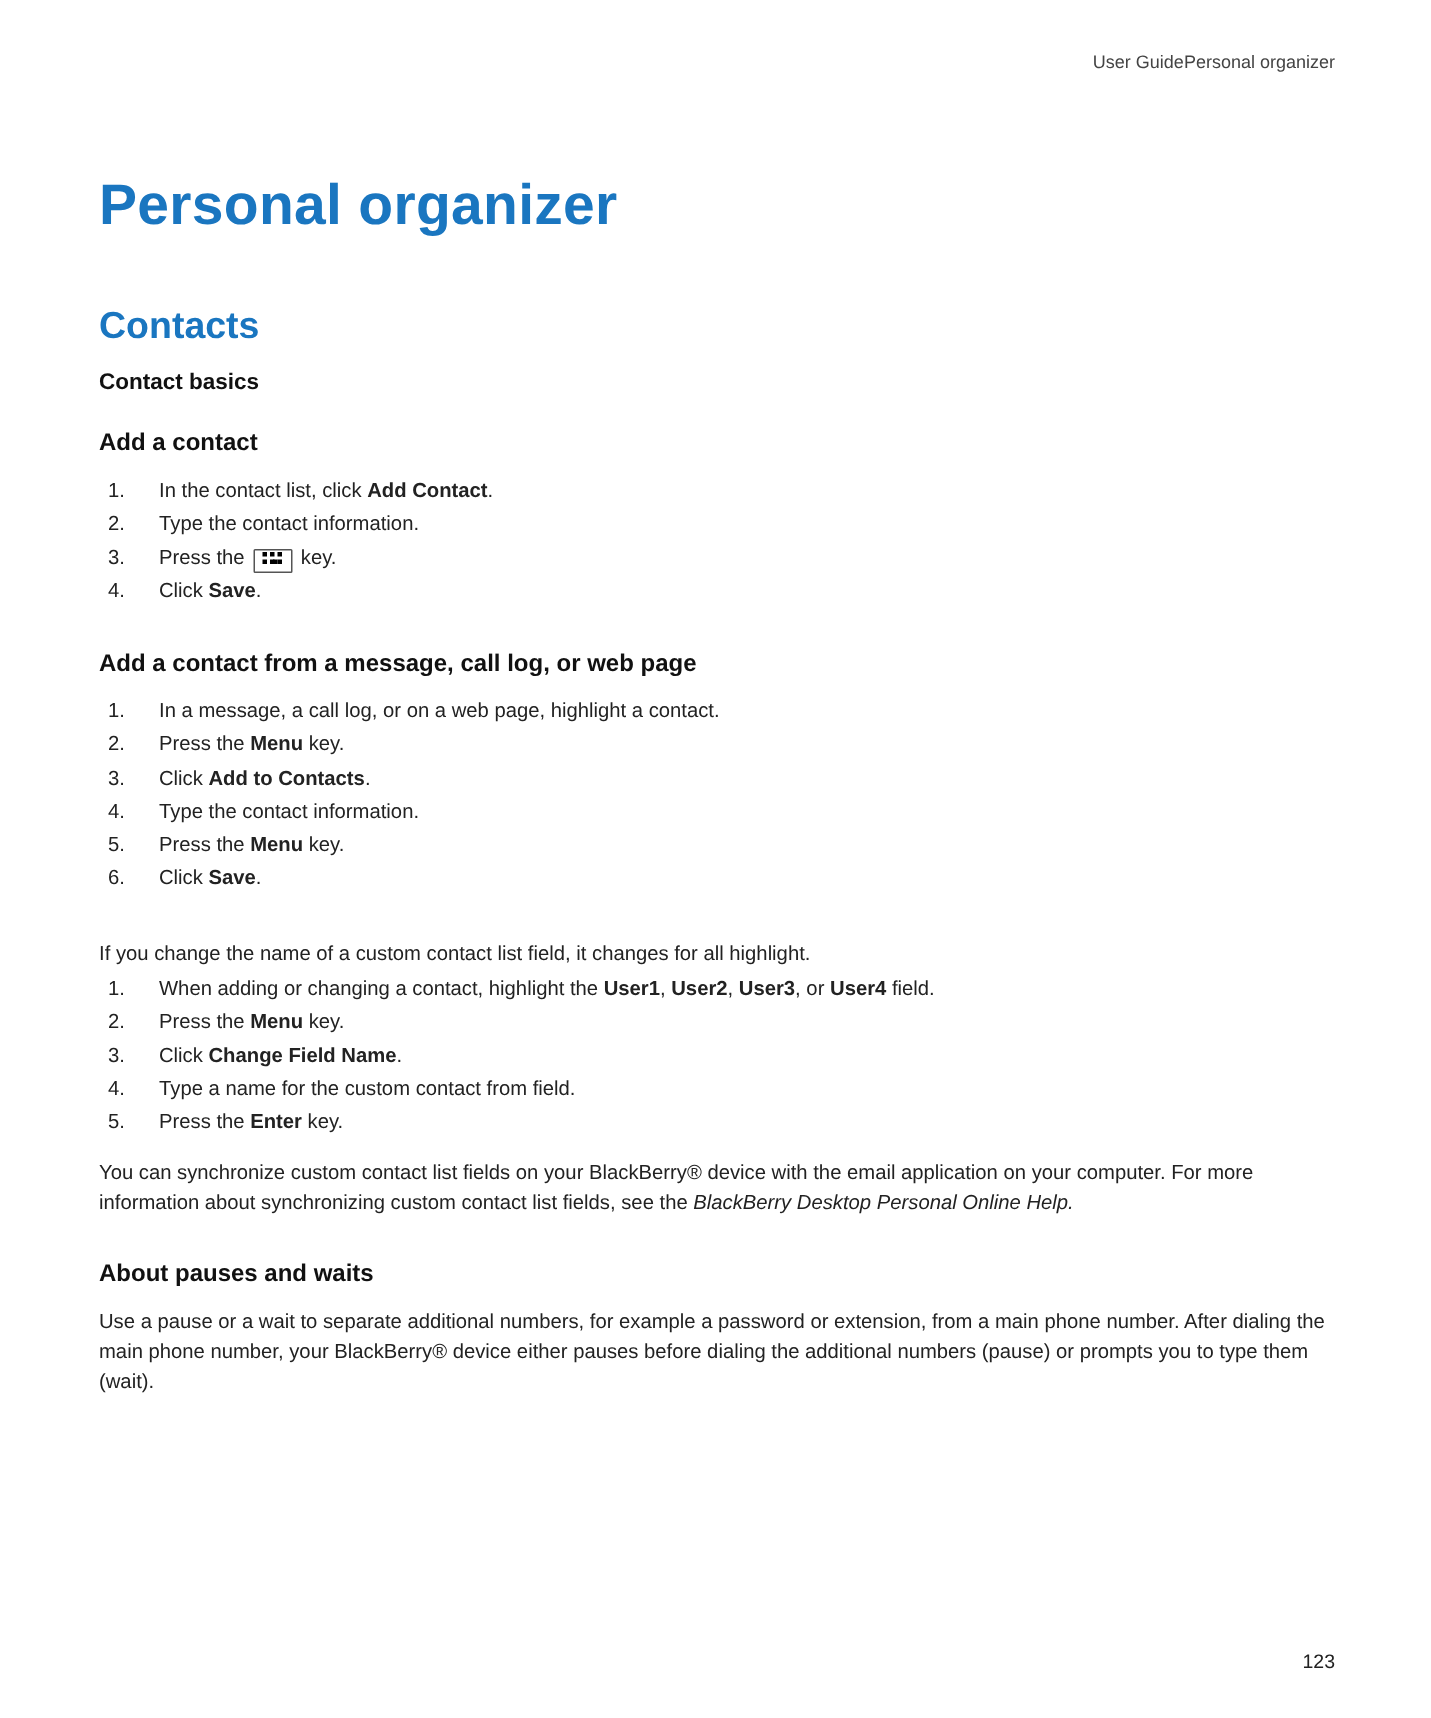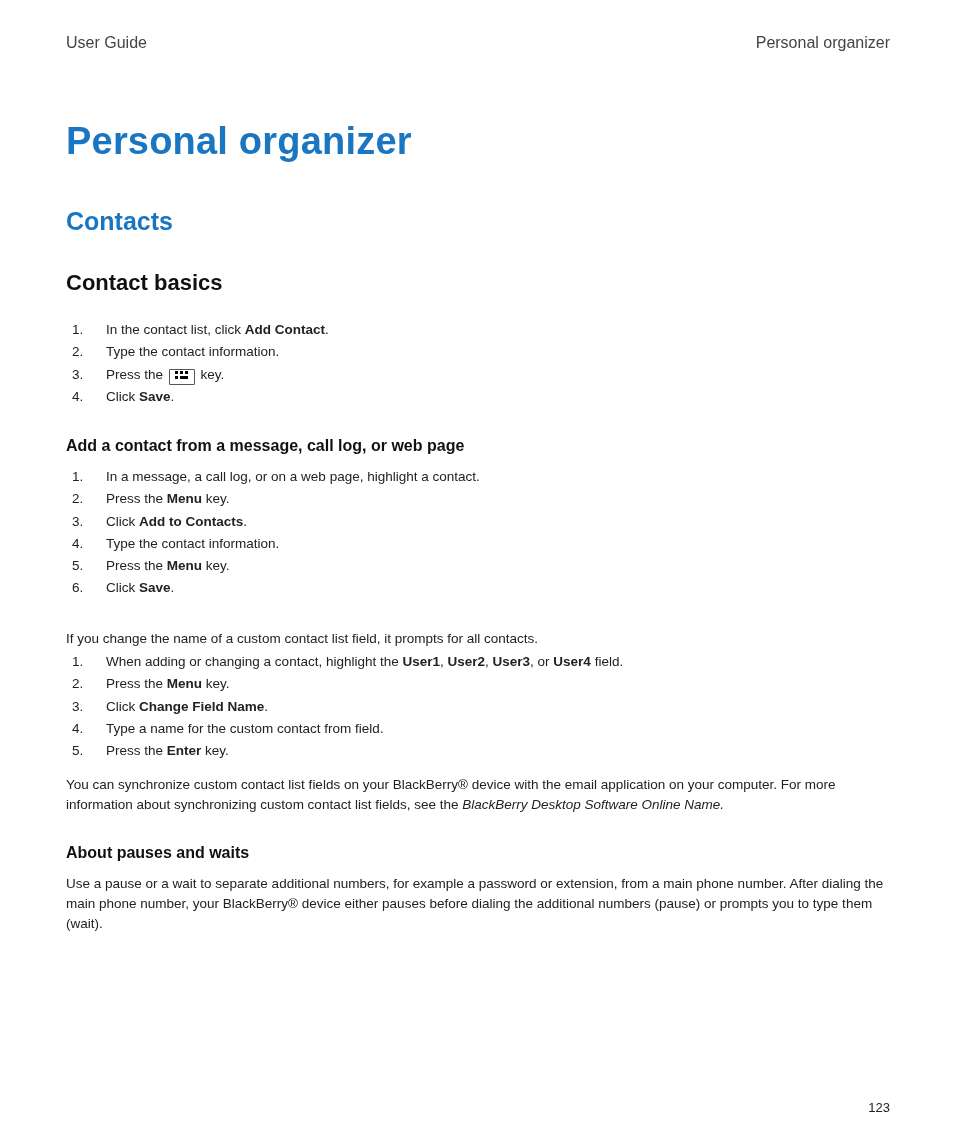--- a/index.html
+++ b/index.html
@@ -12,41 +12,41 @@
   }
   .page {
     position: relative;
     box-sizing: border-box;
     width: 954px;
     height: 1145px;
     padding: 34px 64px 0 66px;
   }
   .running-header {
     display: flex;
-    justify-content: space-between;
-    font-size: 16px;
+    justify-content: flex-end;
+    font-size: 12px;
     color: #444;
     margin-bottom: 68px;
   }
   .h1 {
     color: #1a76c0;
     font-size: 38px;
     font-weight: 700;
     margin: 0 0 44px 0;
     letter-spacing: 0.2px;
   }
   .h2 {
     color: #1a76c0;
     font-size: 25px;
     font-weight: 700;
-    margin: 0 0 34px 0;
+    margin: 0 0 14px 0;
   }
   .h3 {
     color: #111;
-    font-size: 22px;
+    font-size: 15px;
     font-weight: 700;
     margin: 6px 0 24px 0;
   }
   .h4 {
     color: #111;
     font-size: 16px;
     font-weight: 700;
     margin: 0 0 12px 0;
   }
   p.body {
@@ -130,48 +130,49 @@
     <span>User Guide</span>
     <span>Personal organizer</span>
   </div>
 
   <h1 class="h1">Personal organizer</h1>
   <h2 class="h2">Contacts</h2>
   <h3 class="h3">Contact basics</h3>
 
   <div id="blocks">
       <div class="section">
+        <h4 class="h4">Add a contact</h4>
         <ol class="steps">
           <li>In the contact list, click <b>Add Contact</b>.</li>
           <li>Type the contact information.</li>
           <li>Press the <span class="key"><span class="bb-dots"></span></span> key.</li>
           <li>Click <b>Save</b>.</li>
         </ol>
       </div>
       <div class="section">
         <h4 class="h4">Add a contact from a message, call log, or web page</h4>
         <ol class="steps">
           <li>In a message, a call log, or on a web page, highlight a contact.</li>
           <li>Press the <b>Menu</b> key.</li>
           <li>Click <b>Add to Contacts</b>.</li>
           <li>Type the contact information.</li>
           <li>Press the <b>Menu</b> key.</li>
           <li>Click <b>Save</b>.</li>
         </ol>
       </div>
       <div class="section">
-        <p class="body">If you change the name of a custom contact list field, it prompts for all contacts.</p>
+        <p class="body">If you change the name of a custom contact list field, it changes for all highlight.</p>
         <ol class="steps">
           <li>When adding or changing a contact, highlight the <b>User1</b>, <b>User2</b>, <b>User3</b>, or <b>User4</b> field.</li>
           <li>Press the <b>Menu</b> key.</li>
           <li>Click <b>Change Field Name</b>.</li>
           <li>Type a name for the custom contact from field.</li>
           <li>Press the <b>Enter</b> key.</li>
         </ol>
-        <p class="after">You can synchronize custom contact list fields on your BlackBerry® device with the email application on your computer. For more information about synchronizing custom contact list fields, see the  <span class="italic">BlackBerry Desktop Software Online Name.</span></p>
+        <p class="after">You can synchronize custom contact list fields on your BlackBerry® device with the email application on your computer. For more information about synchronizing custom contact list fields, see the  <span class="italic">BlackBerry Desktop Personal Online Help.</span></p>
       </div>
       <div class="section">
         <h4 class="h4">About pauses and waits</h4>
         <p class="body">Use a pause or a wait to separate additional numbers, for example a password or extension, from a main phone number. After dialing the main phone number, your BlackBerry® device either pauses before dialing the additional numbers (pause) or prompts you to type them (wait).</p>
       </div>
     </div>
 
   <div class="page-number">123</div>
 </div>
 

